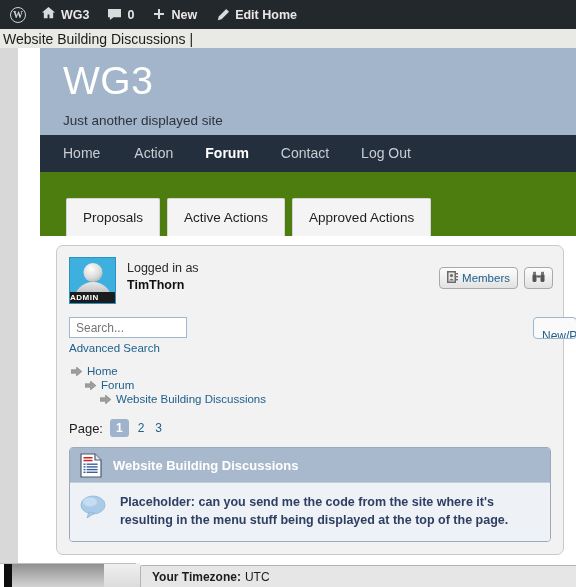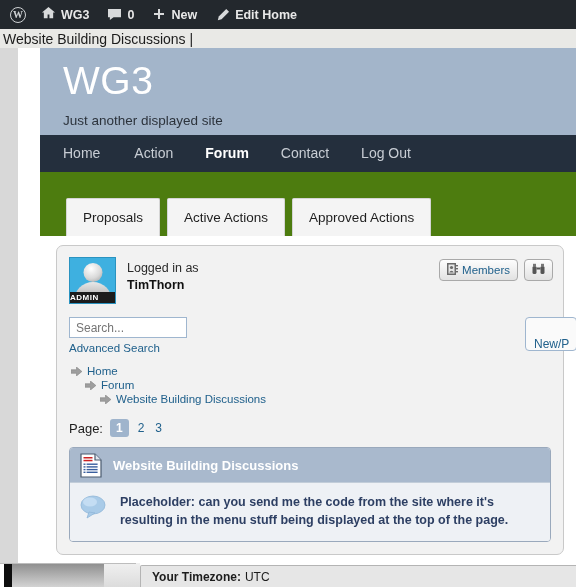--- a/index.html
+++ b/index.html
@@ -134,21 +134,21 @@
   .avatar .badge {
     position:absolute; left:0; bottom:0; width:100%;
     background:#1c1c1c; color:#fff;
     font-size:8px; font-weight:700; text-align:left;
     letter-spacing:0.5px; line-height:11px; height:11px;
   }
   .login-text { margin-left:11px; padding-top:4px; }
   .login-line1 { font-size:12.5px; color:#2a2a2a; }
   .login-line2 { font-size:12.5px; color:#111; font-weight:700; margin-top:3px; }
 
-  .hdr-btns { position:absolute; right:-2px; top:2px; display:flex; gap:6px; }
+  .hdr-btns { position:absolute; right:-2px; top:10px; display:flex; gap:6px; }
   .gbtn {
     display:flex; align-items:center; gap:4px;
     background: linear-gradient(#fdfdfd, #e2e2e2);
     border:1px solid #a9a9a9; border-radius:4px;
     padding: 3px 7px; font-size:11.5px; color:#21618c;
     white-space:nowrap;
   }
 
   .search-row {
     margin-top:13px; display:flex; align-items:center; gap:7px; position:relative;
@@ -162,23 +162,23 @@
   }
   .search-btn {
     display:flex; align-items:center; gap:4px;
     background: linear-gradient(#fdfdfd, #e0e0e0);
     border:1px solid #a9a9a9; border-radius:4px;
     height:21px; padding:0 8px; font-size:11.5px; color:#21618c;
   }
   .newp-btn {
     position:absolute; right:-26px; top:0;
     border:1px solid #9fb6cf; border-radius:4px;
-    background:#fafafa; height:22px; padding:16px 8px;
+    background:#fafafa; height:22px; padding:8px 8px;
     font-size:12px; color:#21618c; line-height:20px;
-    white-space:nowrap; overflow:hidden; width:52px;
+    white-space:nowrap; overflow:hidden; width:44px;
   }
   .adv-search { margin-top:6px; font-size:11.5px; color:#21618c; }
 
   
   .crumbs { margin-top:9px; }
   .crumb { display:flex; align-items:center; gap:5px; font-size:11.5px; color:#21618c; margin-top:2px;}
   .crumb.l1 { margin-left:2px; }
   .crumb.l2 { margin-left:16px; }
   .crumb.l3 { margin-left:31px; }
   .arr { width:11px; height:9px; flex:none; }

